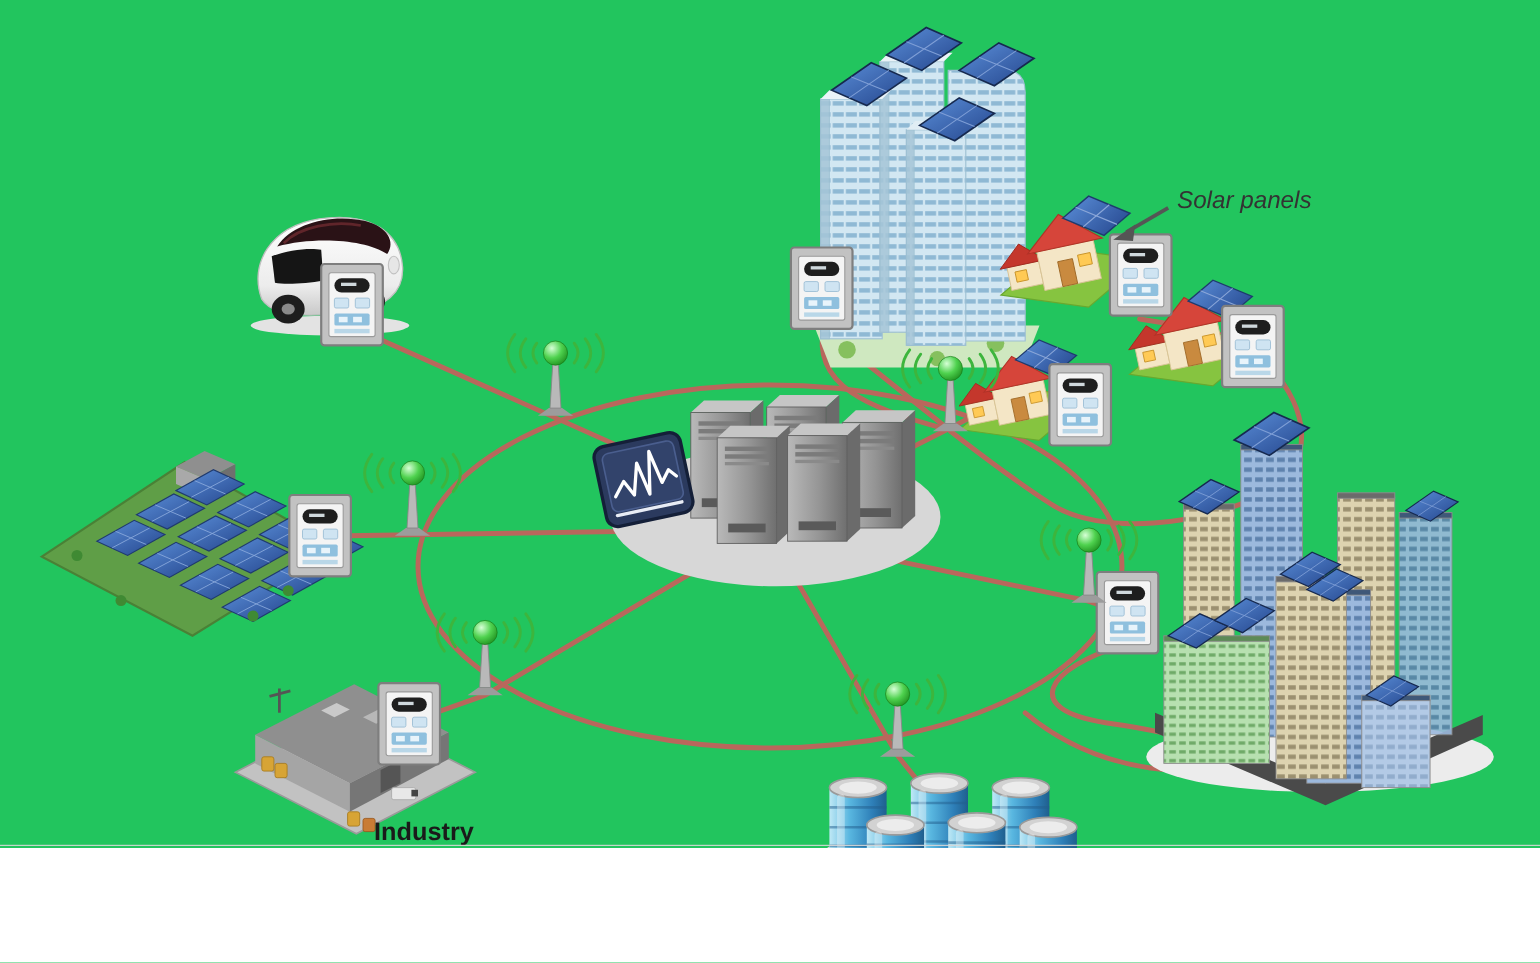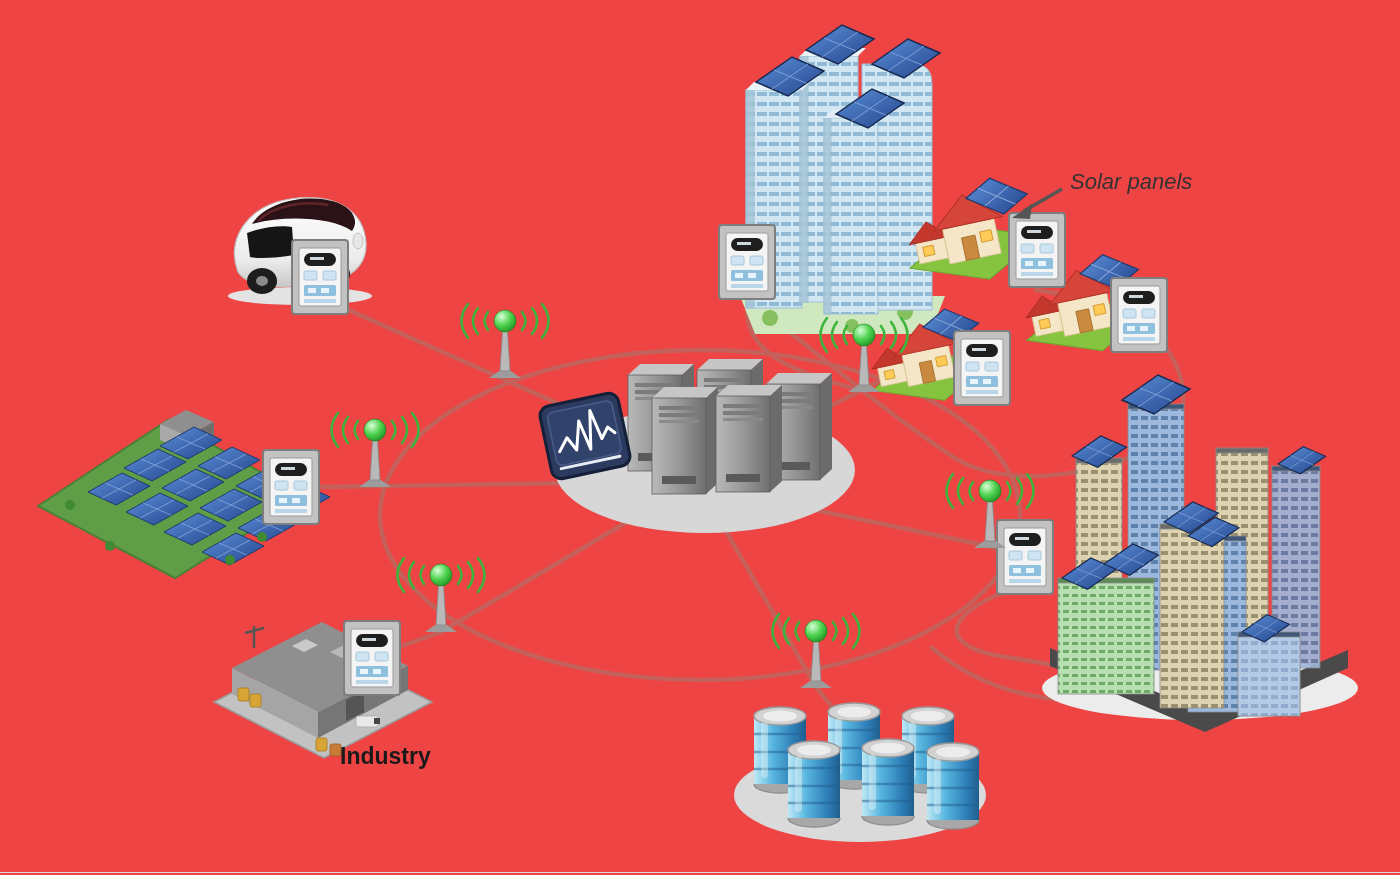--- a/index.html
+++ b/index.html
@@ -1,16 +1,16 @@
 <!DOCTYPE html>
 <html><head>
 <meta charset="utf-8">
 <style>
   html,body{margin:0;padding:0;background:#fff;}
-  #stage{position:relative;width:1400px;height:875px;background:#ef4444;overflow:hidden;
+  #stage{position:relative;width:1400px;height:771px;background:#22c55e;overflow:hidden;
          font-family:"Liberation Sans", sans-serif;}
   #scene{position:absolute;left:0;top:0;}
   .lbl-industry{font:bold 23px "Liberation Sans",sans-serif;fill:#1a1a1a;}
   .lbl-solar{font:italic 22px "Liberation Sans",sans-serif;fill:#333;}
   .bottom-rule{position:absolute;left:0;bottom:2px;width:100%;height:1px;background:#d8d8d8;}
 </style>
 </head>
 <body>
 
 <div id="stage">

